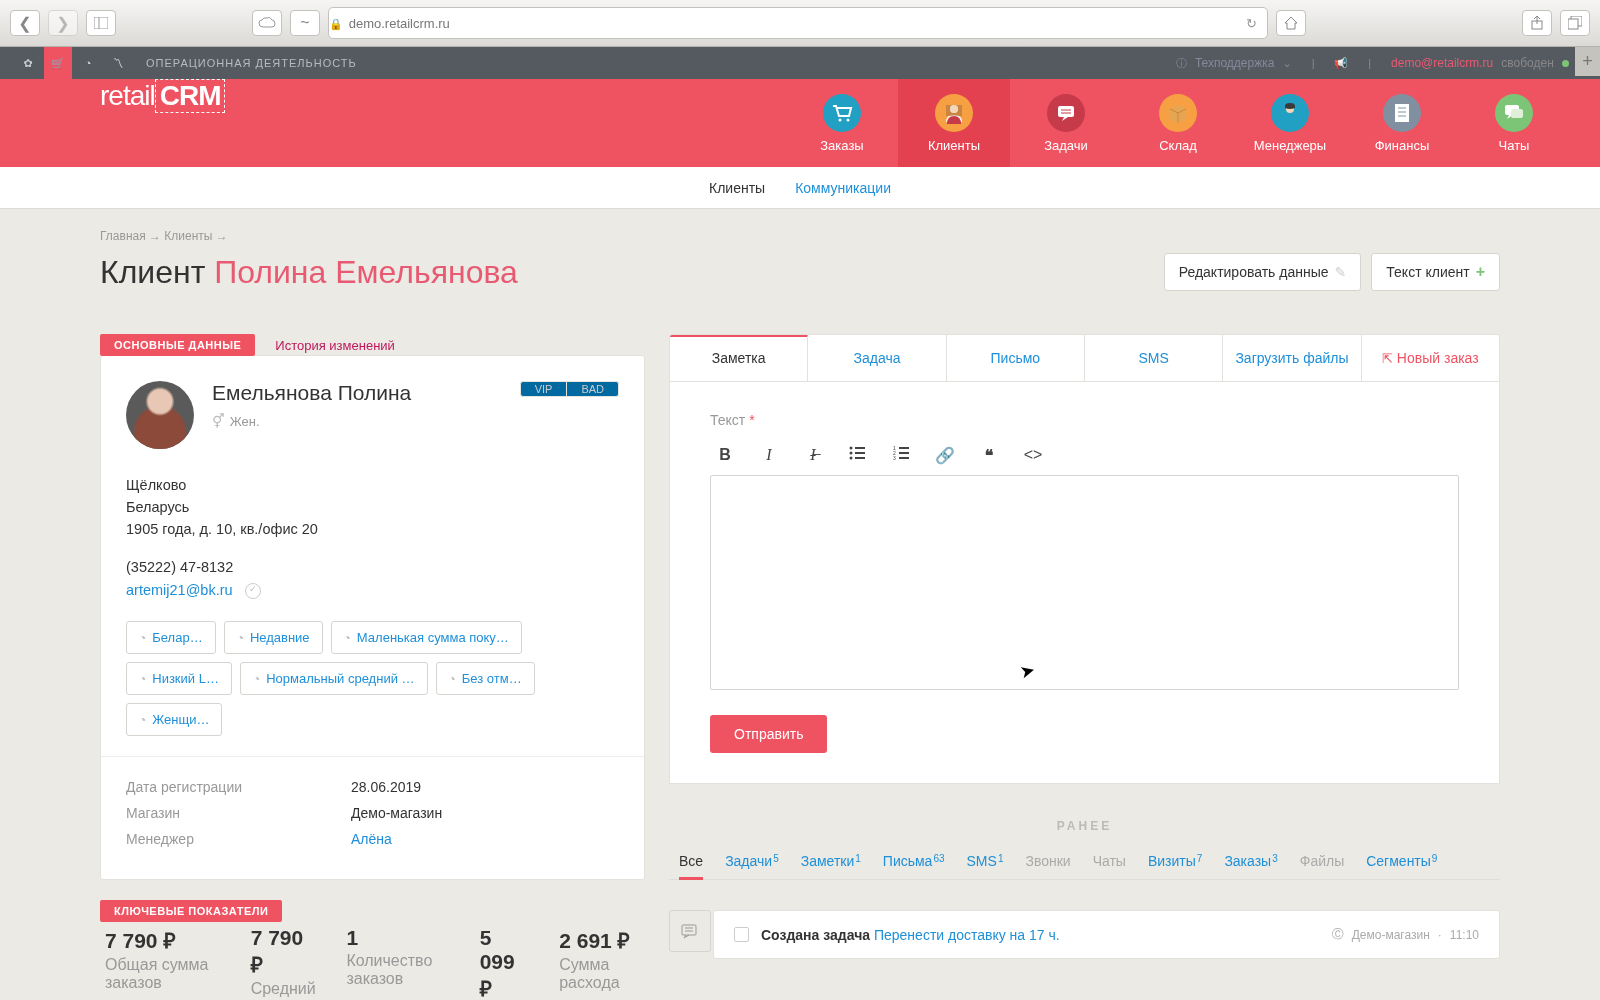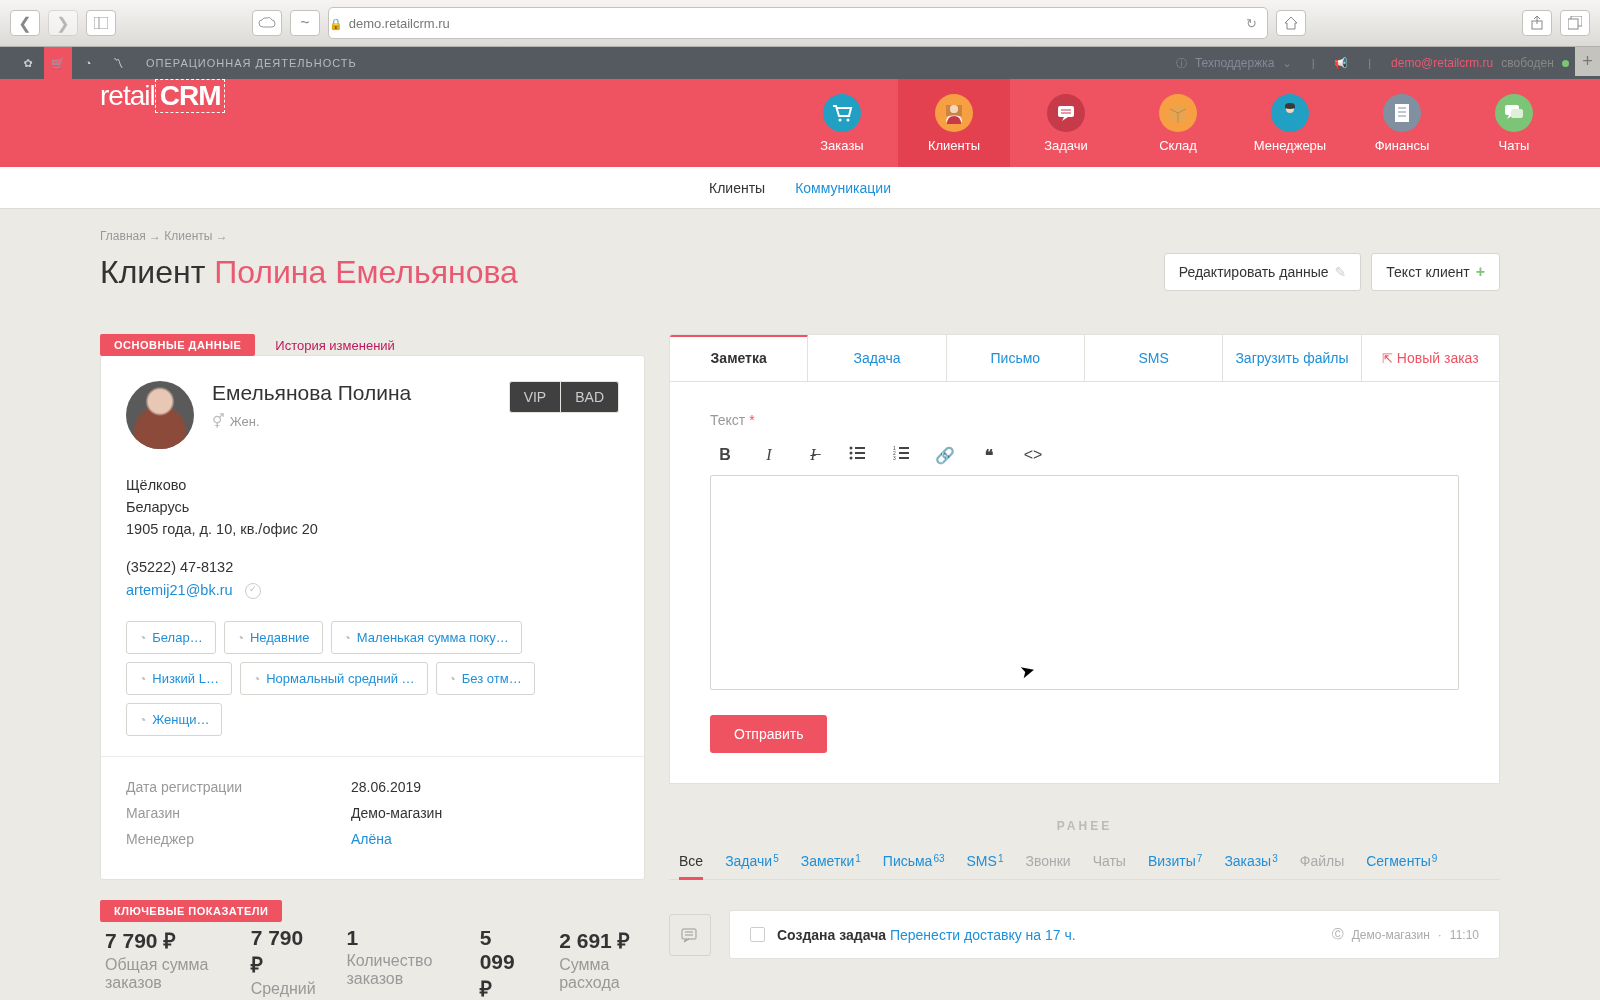--- a/index.html
+++ b/index.html
@@ -60,21 +60,21 @@
 
 .client-card-body{padding:25px 25px 20px}
 .client-top{display:flex;align-items:flex-start;gap:18px;margin-bottom:28px}
 .avatar{width:68px;height:68px;border-radius:50%;background:linear-gradient(135deg,#8b4a3a,#c9876b);flex-shrink:0;overflow:hidden}
 .avatar-inner{width:100%;height:100%;background:radial-gradient(circle at 50% 30%,#e8c7b5 20%,transparent 25%),radial-gradient(circle at 50% 75%,#8b4a3a 40%,transparent 45%),#5a5a5a}
 .client-name-block{flex:1}
 .client-fullname{font-size:21px;color:#333;margin-bottom:8px}
 .gender{color:#999;font-size:13px;display:flex;align-items:center;gap:5px}
 .gender-icon{color:#bbb;font-size:14px}
 .vip-bad{display:flex;gap:0}
-.vb-btn{border:1px solid #e6e4de;padding:7px 14px;font-size:14px;color:#ccc;background:#404040}
+.vb-btn{border:1px solid #e6e4de;padding:1px 14px;font-size:11px;color:#ccc;background:#0369a1}
 .vb-btn:first-child{border-radius:3px 0 0 3px}
 .vb-btn:last-child{border-radius:0 3px 3px 0;border-left:none}
 
 .info-line{color:#333;font-size:14.5px;margin-bottom:6px}
 .info-block{margin-bottom:22px}
 .email-link{color:#1e8fd8;text-decoration:none;font-size:14.5px}
 .check-icon{display:inline-block;width:16px;height:16px;border:1px solid #ccc;border-radius:50%;margin-left:8px;vertical-align:middle;position:relative}
 .check-icon::after{content:"✓";font-size:9px;color:#bbb;position:absolute;top:0;left:3px}
 
 .tags{display:flex;flex-wrap:wrap;gap:8px}
@@ -90,42 +90,42 @@
 
 .kpi-row{display:flex;gap:30px;padding:5px 5px 0}
 .kpi{}
 .kpi-val{font-size:21px;font-weight:700;color:#333}
 .kpi-label{font-size:16px;color:#999;margin-top:2px}
 
 
 .tabs{display:flex;border:1px solid #e3e1db;border-radius:3px 3px 0 0;background:#fff;overflow:hidden}
 .tab{flex:1;text-align:center;padding:15px 5px;font-size:14px;color:#1e8fd8;border-right:1px solid #e3e1db;cursor:pointer}
 .tab:last-child{border-right:none}
-.tab.active{color:#333;font-weight:700;border-top:3px solid #ef5261;margin-top:-1px;padding-top:13px}
+.tab.active{color:#333;font-weight:400;border-top:3px solid #ef5261;margin-top:-1px;padding-top:13px}
 .tab.newtask{color:#ef5261}
 .ext-icon{color:#ef5261;margin-right:4px;font-size:13px}
 
 .note-body{background:#fff;border:1px solid #e3e1db;border-top:none;padding:30px 40px 30px}
 .field-label{color:#999;font-size:14px;margin-bottom:18px}
 .req{color:#ef5261}
 .editor-toolbar{display:flex;gap:24px;padding:0 5px 10px;color:#444}
 .ed-btn{cursor:pointer;font-size:16px;width:20px;text-align:center}
 .editor{width:100%;height:215px;border:1px solid #d6d4ce;border-radius:2px;background:#fff}
 .btn-primary{background:#ef5261;color:#fff;border:none;padding:11px 24px;border-radius:3px;font-size:14px;margin-top:25px;cursor:pointer}
 
 .earlier-label{text-align:center;color:#bbb;letter-spacing:3px;font-size:12px;font-weight:600;margin:35px 0 20px}
 
 .filter-tabs{display:flex;gap:22px;font-size:14px;padding:0 10px 10px;border-bottom:1px solid #e0ded8}
 .ft{color:#1e8fd8;cursor:pointer;display:flex;align-items:flex-start}
 .ft.active{color:#333;position:relative}
 .ft.active::after{content:"";position:absolute;bottom:-11px;left:0;right:0;height:3px;background:#ef5261}
 .ft.muted{color:#aaa}
 .ft sup{font-size:10px;margin-left:1px}
 
-.timeline-item{display:flex;gap:18px;margin-top:30px;align-items:center}
+.timeline-item{display:flex;gap:2px;margin-top:30px;align-items:flex-start}
 .tl-icon{width:42px;height:42px;border:1px solid #d6d4ce;border-radius:3px;display:flex;align-items:center;justify-content:center;color:#999;flex-shrink:0}
 .tl-body{flex:1;background:#fff;border:1px solid #e3e1db;border-radius:3px;padding:15px 20px;display:flex;align-items:center;font-size:14px}
 .tl-check{width:15px;height:15px;border:1.5px solid #ccc;border-radius:2px;margin-right:12px}
 .tl-text{color:#333}
 .tl-text .tlink{color:#1e8fd8}
 .tl-meta{margin-left:auto;color:#aaa;font-size:12px;display:flex;align-items:center;gap:8px}
 
 
 .cursor{position:absolute;left:1020px;top:660px;font-size:18px;color:#000;transform:rotate(-15deg)}
 

